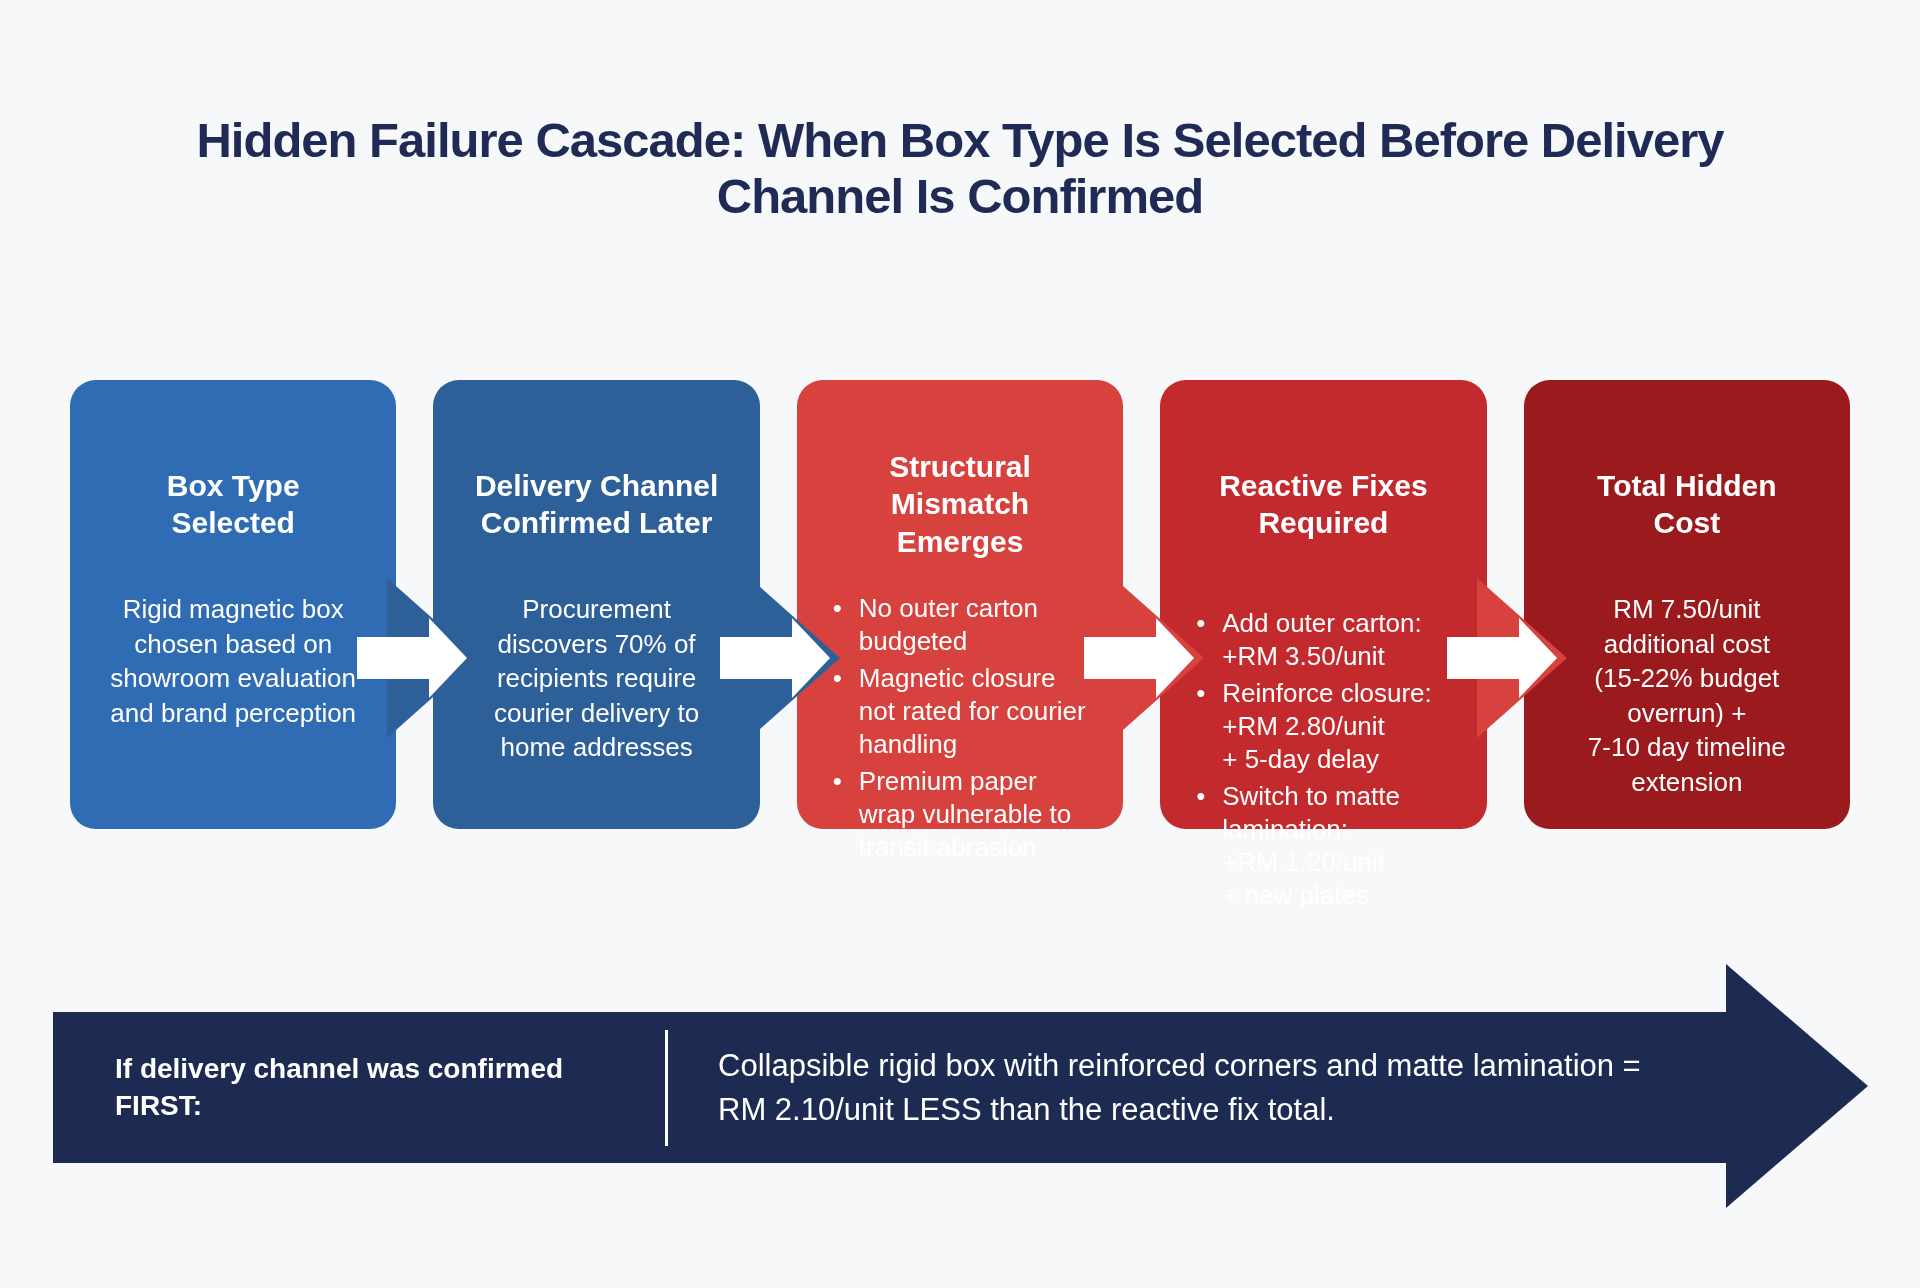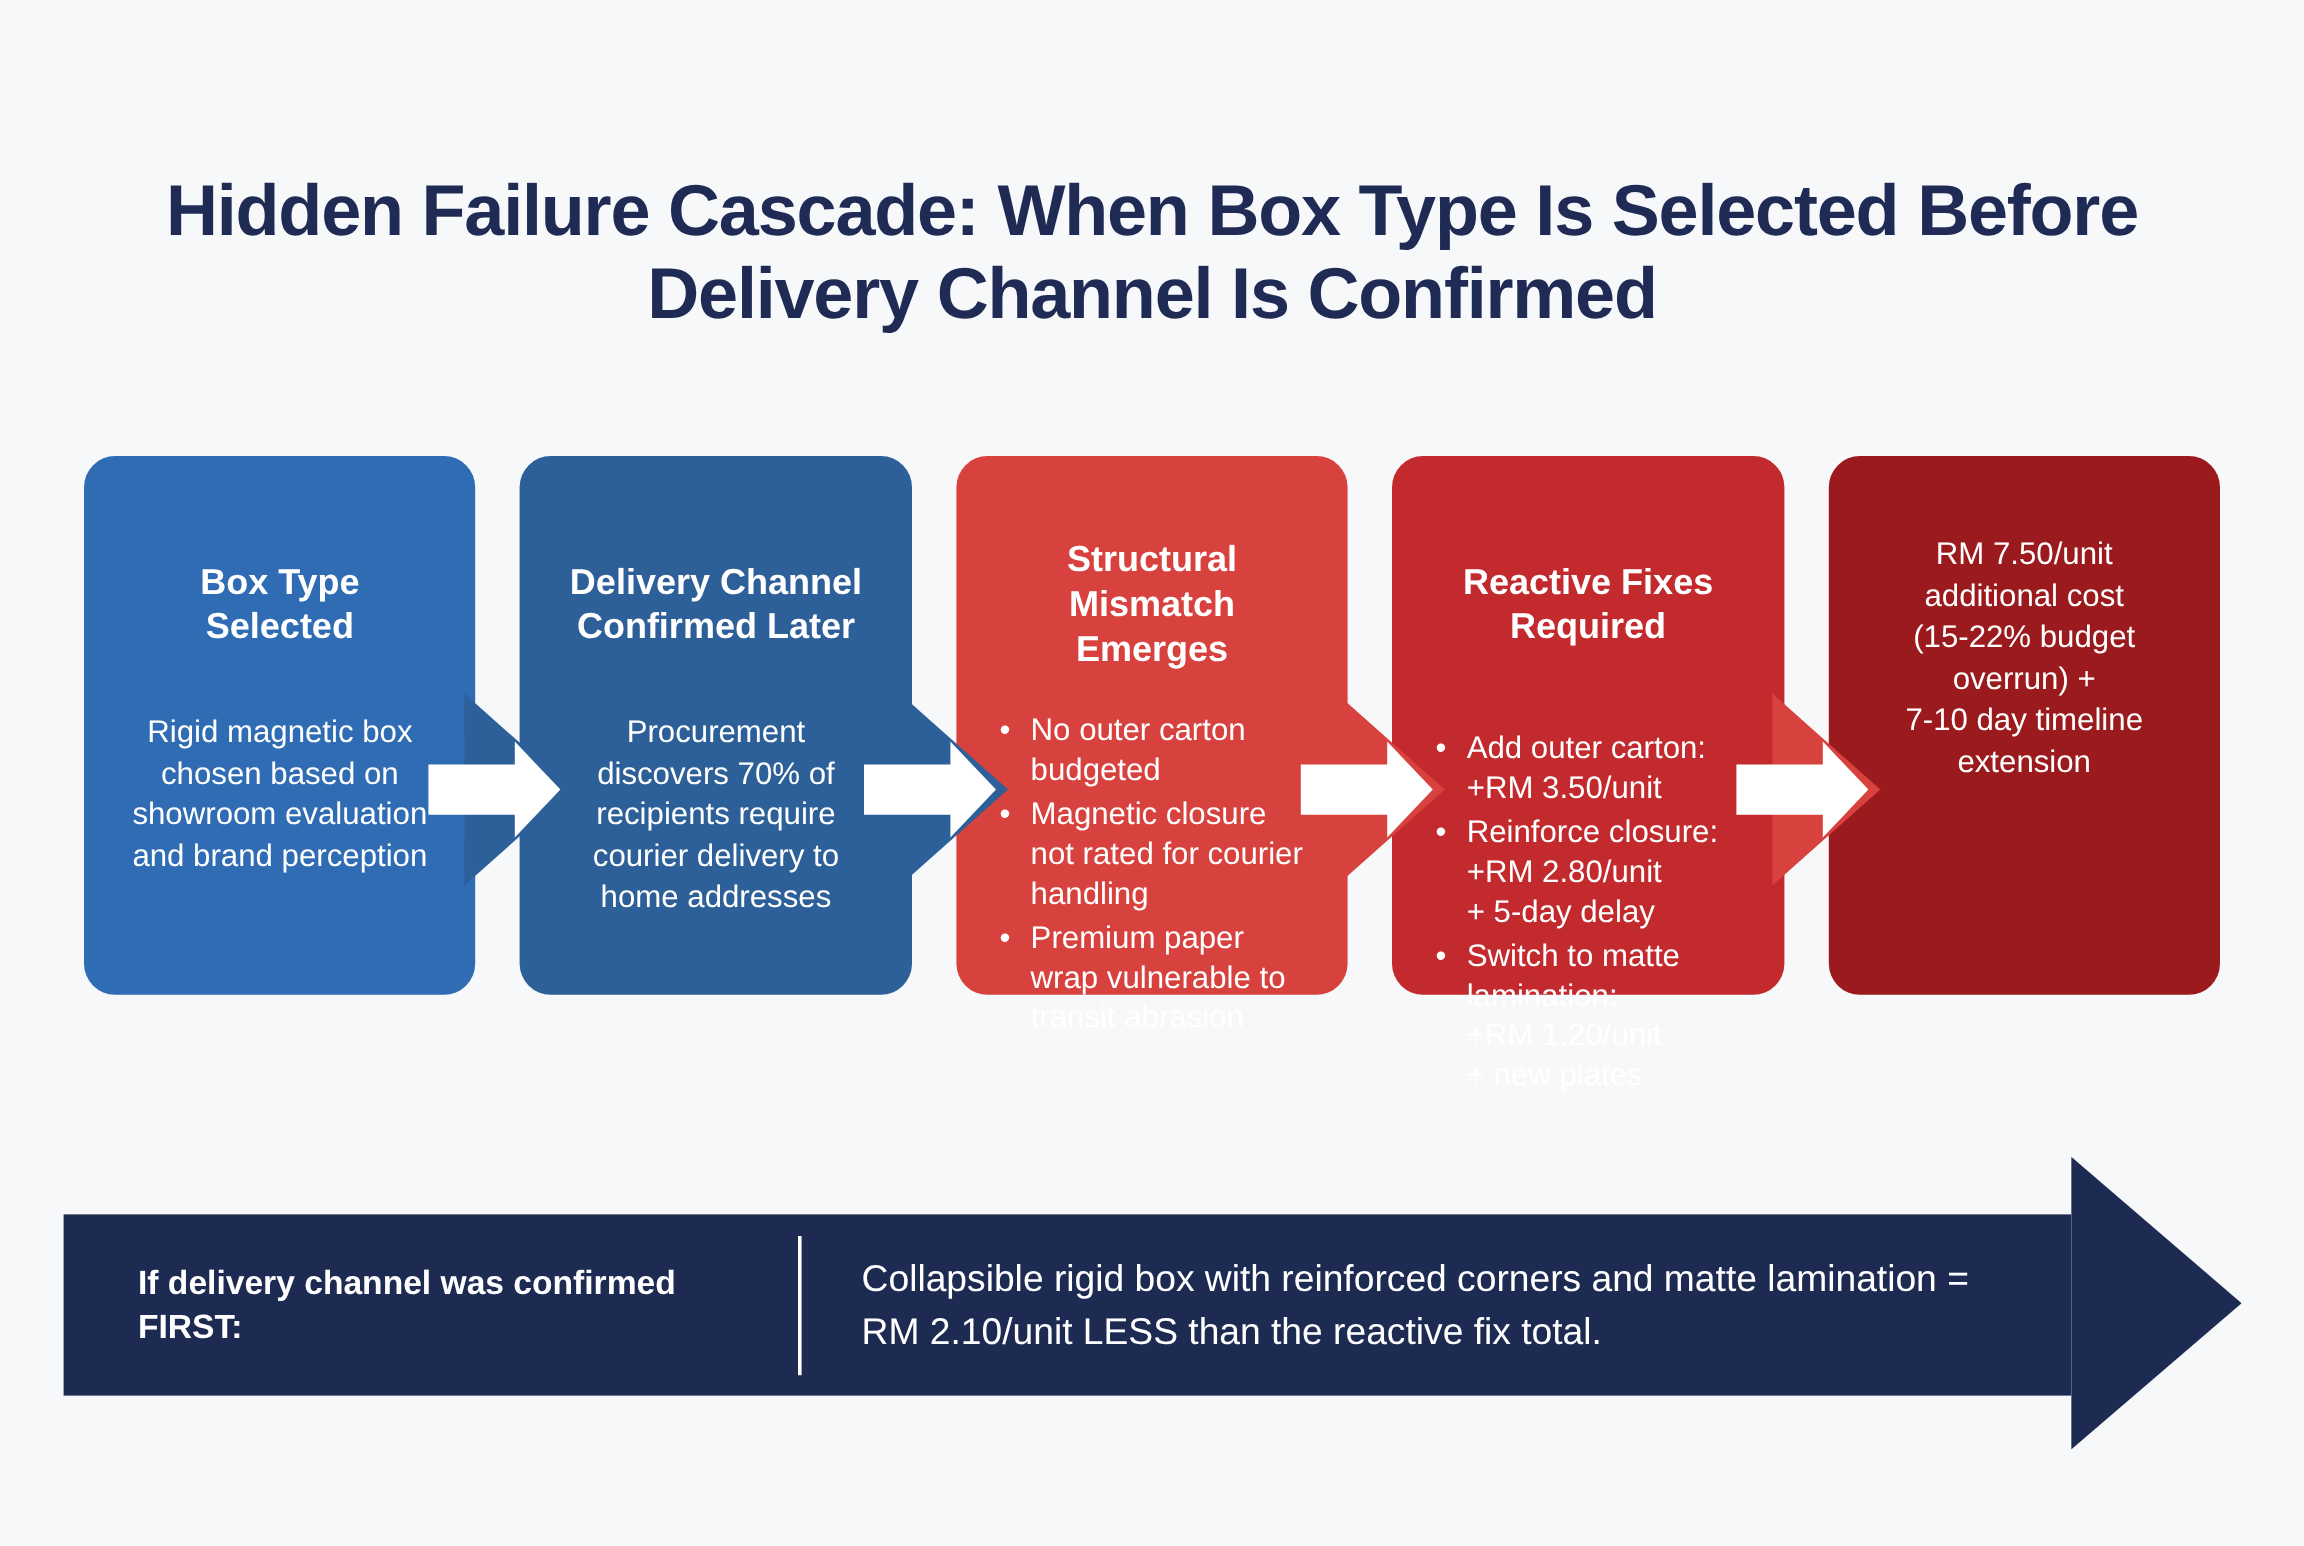--- a/index.html
+++ b/index.html
@@ -5,25 +5,25 @@
   * { margin:0; padding:0; box-sizing:border-box; }
   html,body { width:1920px; height:1288px; }
   body {
     position:relative;
     background: var(--bg, #f7f8fa);
     font-family:"Liberation Sans","DejaVu Sans",sans-serif;
     overflow:hidden;
   }
   .title {
     position:absolute;
-    top:141px; left:50%;
+    top:112px; left:50%;
     transform:translateX(-50%);
     width:1720px;
     text-align:center;
-    font-size:60px;
+    font-size:49px;
     font-weight:700;
     line-height:1.15;
     letter-spacing:-1px;
     color:var(--title,#1f2b55);
   }
   .stages {
     position:absolute;
     left:70px; top:380px;
     width:1780px; height:449px;
     display:flex;
@@ -162,20 +162,21 @@
 +RM 2.80/unit
 + 5-day delay</li>
         <li>Switch to matte lamination:
 +RM 1.20/unit
 + new plates</li>
       </ul>
     </div>
   </div>
 
   <div class="stage" style="background: rgb(155, 26, 30); color: rgb(255, 255, 255);">
+    <div class="stage-heading">Total Hidden Cost</div>
     <div class="stage-content">
       <p class="stage-body">RM 7.50/unit additional cost
 (15-22% budget overrun) +
 7-10 day timeline extension</p>
     </div>
   </div>
 
 </div>
 
 <svg class="connector connector-0" viewBox="0 0 200 200">

